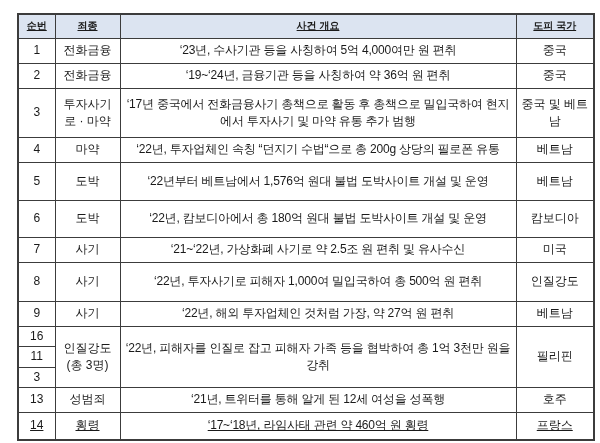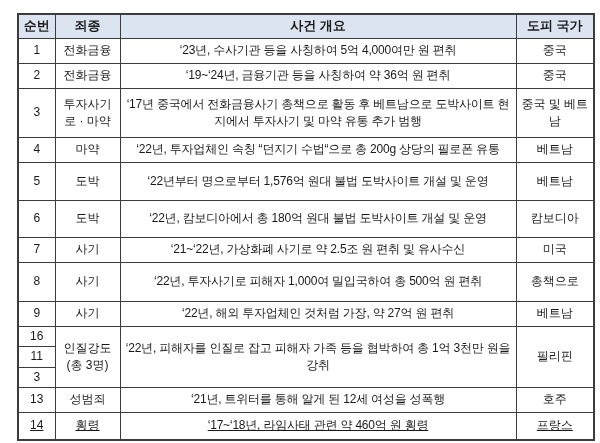--- a/index.html
+++ b/index.html
@@ -28,22 +28,23 @@
     text-align: center;
     vertical-align: middle;
     padding: 1px 3px;
     font-size: 12px;
     line-height: 1.45;
     overflow: hidden;
   }
   table.cases thead th {
     background: var(--header_bg, #dce4f1);
     font-weight: bold;
-    font-size: 13px;
+    font-size: 10px;
     height: 21px;
+    text-decoration: underline;
   }
   tr.h25 { height: 25px; }
   tr.h49 { height: 49px; }
   tr.h38 { height: 38px; }
   tr.h37 { height: 37px; }
   tr.h39 { height: 39px; }
   tr.h20 { height: 20px; }
   tr.h27 { height: 27px; text-decoration: underline; }
   td.summary { letter-spacing: -0.2px; }
 </style>
@@ -75,52 +76,52 @@
       </tr>
       <tr class="h25">
         <td>2</td>
         <td>전화금융</td>
         <td class="summary">‘19~‘24년, 금융기관 등을 사칭하여 약 36억 원 편취</td>
         <td>중국</td>
       </tr>
       <tr class="h49">
         <td>3</td>
         <td>투자사기로 · 마약</td>
-        <td class="summary">‘17년 중국에서 전화금융사기 총책으로 활동 후 베트남으로 도박사이트 현지에서 투자사기 및 마약 유통 추가 범행</td>
+        <td class="summary">‘17년 중국에서 전화금융사기 총책으로 활동 후 총책으로 밀입국하여 현지에서 투자사기 및 마약 유통 추가 범행</td>
         <td>중국 및 베트남</td>
       </tr>
       <tr class="h25">
         <td>4</td>
         <td>마약</td>
         <td class="summary">‘22년, 투자업체인 속칭 “던지기 수법“으로 총 200g 상당의 필로폰 유통</td>
         <td>베트남</td>
       </tr>
       <tr class="h38">
         <td>5</td>
         <td>도박</td>
-        <td class="summary">‘22년부터 명으로부터 1,576억 원대 불법 도박사이트 개설 및 운영</td>
+        <td class="summary">‘22년부터 베트남에서 1,576억 원대 불법 도박사이트 개설 및 운영</td>
         <td>베트남</td>
       </tr>
       <tr class="h37">
         <td>6</td>
         <td>도박</td>
         <td class="summary">‘22년, 캄보디아에서 총 180억 원대 불법 도박사이트 개설 및 운영</td>
         <td>캄보디아</td>
       </tr>
       <tr class="h25">
         <td>7</td>
         <td>사기</td>
         <td class="summary">‘21~‘22년, 가상화폐 사기로 약 2.5조 원 편취 및 유사수신</td>
         <td>미국</td>
       </tr>
       <tr class="h39">
         <td>8</td>
         <td>사기</td>
         <td class="summary">‘22년, 투자사기로 피해자 1,000여 밀입국하여 총 500억 원 편취</td>
-        <td>총책으로</td>
+        <td>인질강도</td>
       </tr>
       <tr class="h25">
         <td>9</td>
         <td>사기</td>
         <td class="summary">‘22년, 해외 투자업체인 것처럼 가장, 약 27억 원 편취</td>
         <td>베트남</td>
       </tr>
       <tr class="h20">
         <td>16</td>
         <td rowspan="3">인질강도 (총 3명)</td>

